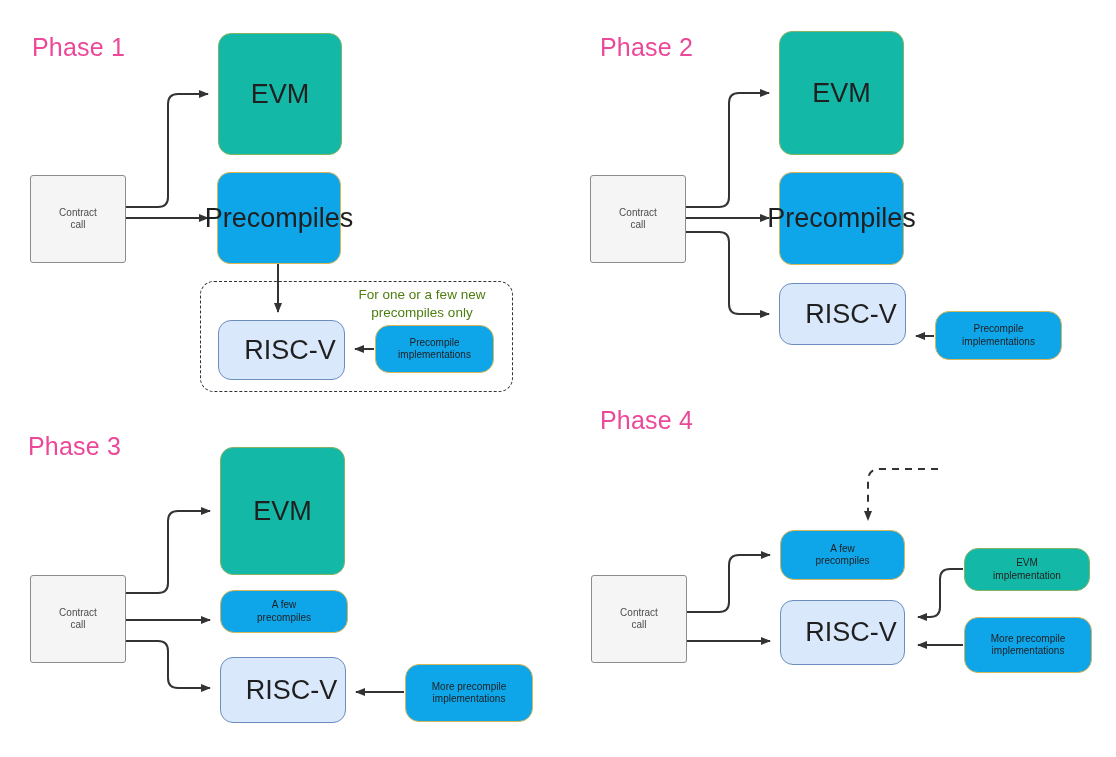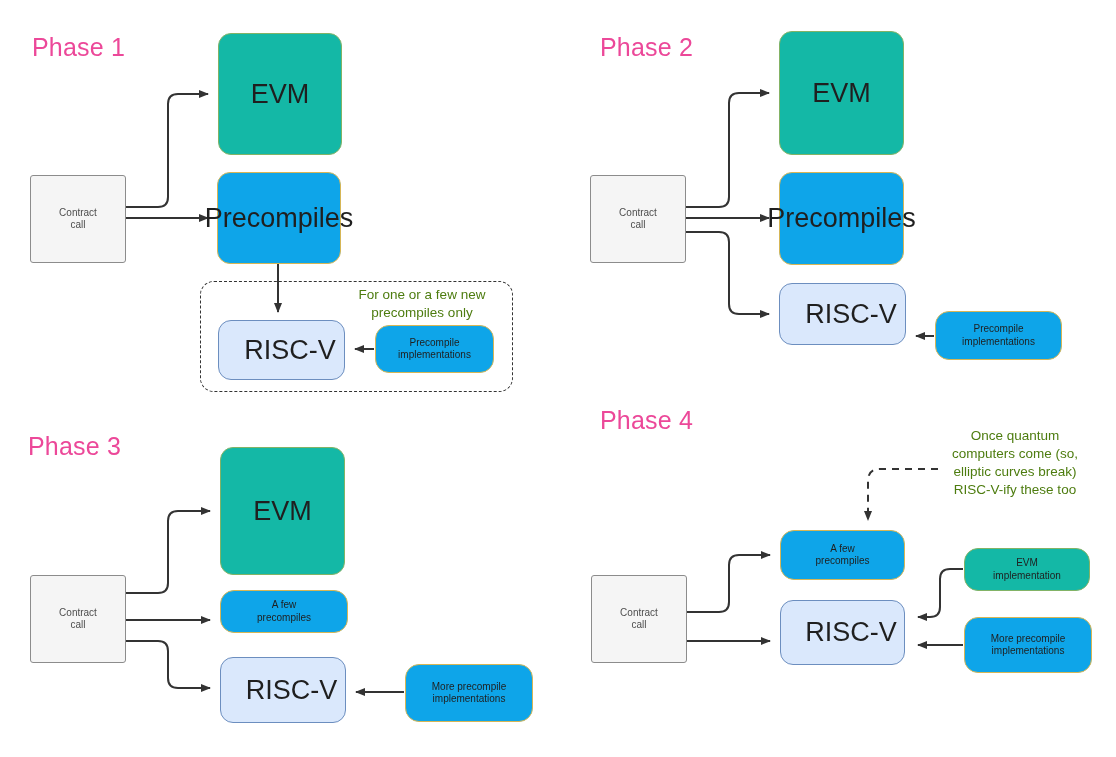--- a/index.html
+++ b/index.html
@@ -210,26 +210,20 @@
 
   <div class="phase-title" style="left:600px; top:406px;">Phase 4</div>
 
   <div class="node grey medium" style="left:591px; top:575px; width:96px; height:88px;">
     <div>
       <span>Contract</span>
       <span>call</span>
     </div>
   </div>
 
-  <div class="annotation" style="left:935px; top:427px; width:160px;">
-    <div>Once quantum</div>
-    <div>computers come (so,</div>
-    <div>elliptic curves break)</div>
-    <div>RISC-V-ify these too</div>
-  </div>
 
   <div class="node orange small" style="left:780px; top:530px; width:125px; height:50px;">
     <div>
       <span>A few</span>
       <span>precompiles</span>
     </div>
   </div>
 
   <div class="node blue big" style="left:780px; top:600px; width:125px; height:65px;">
     <span>RISC-V</span>

